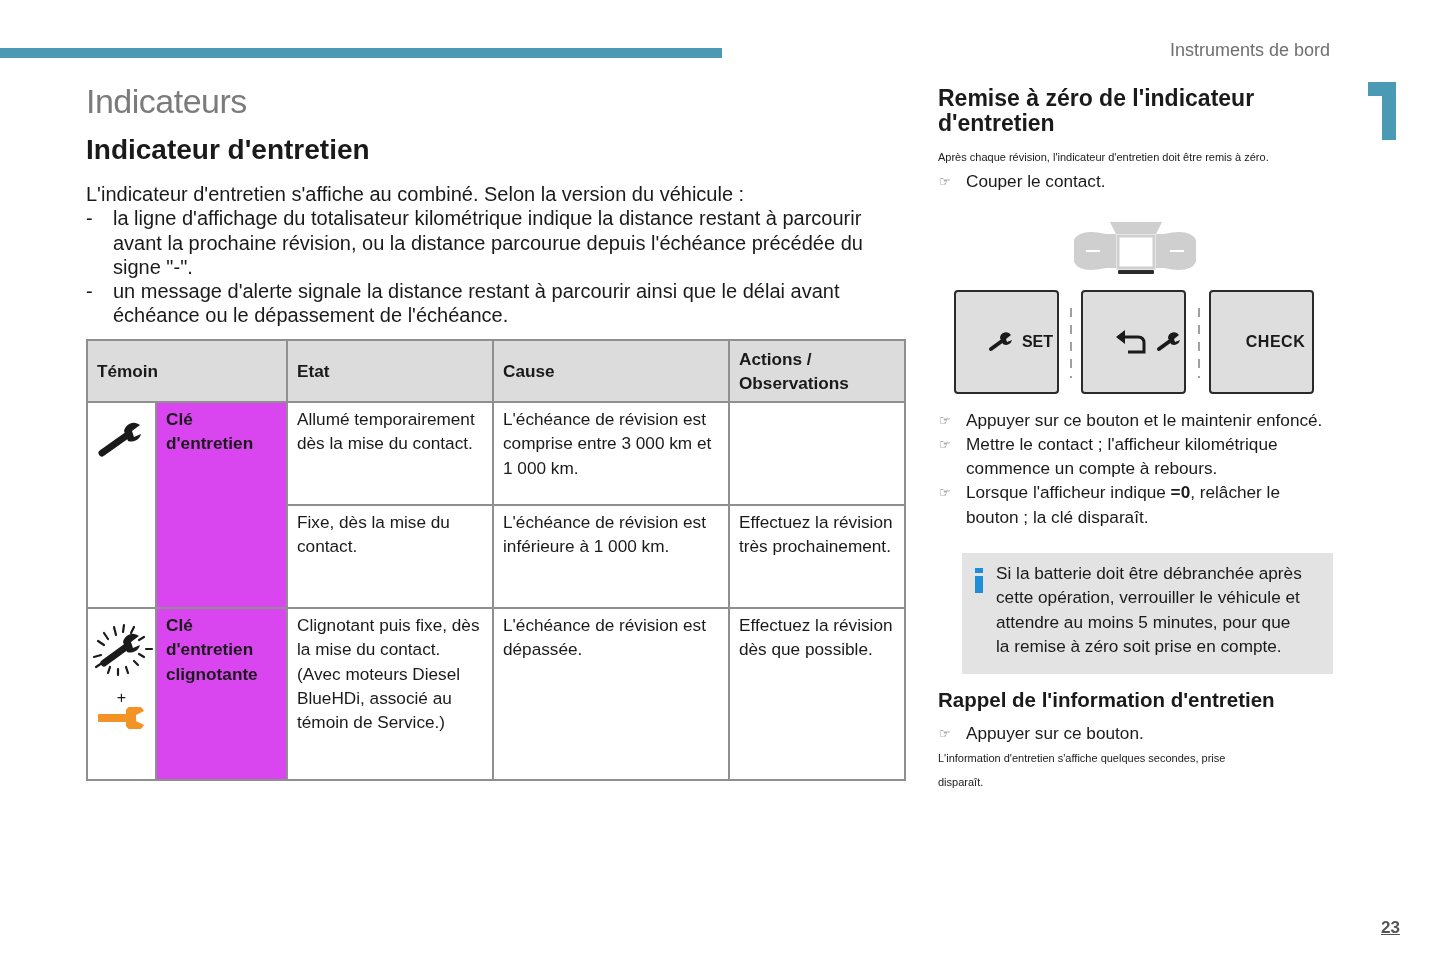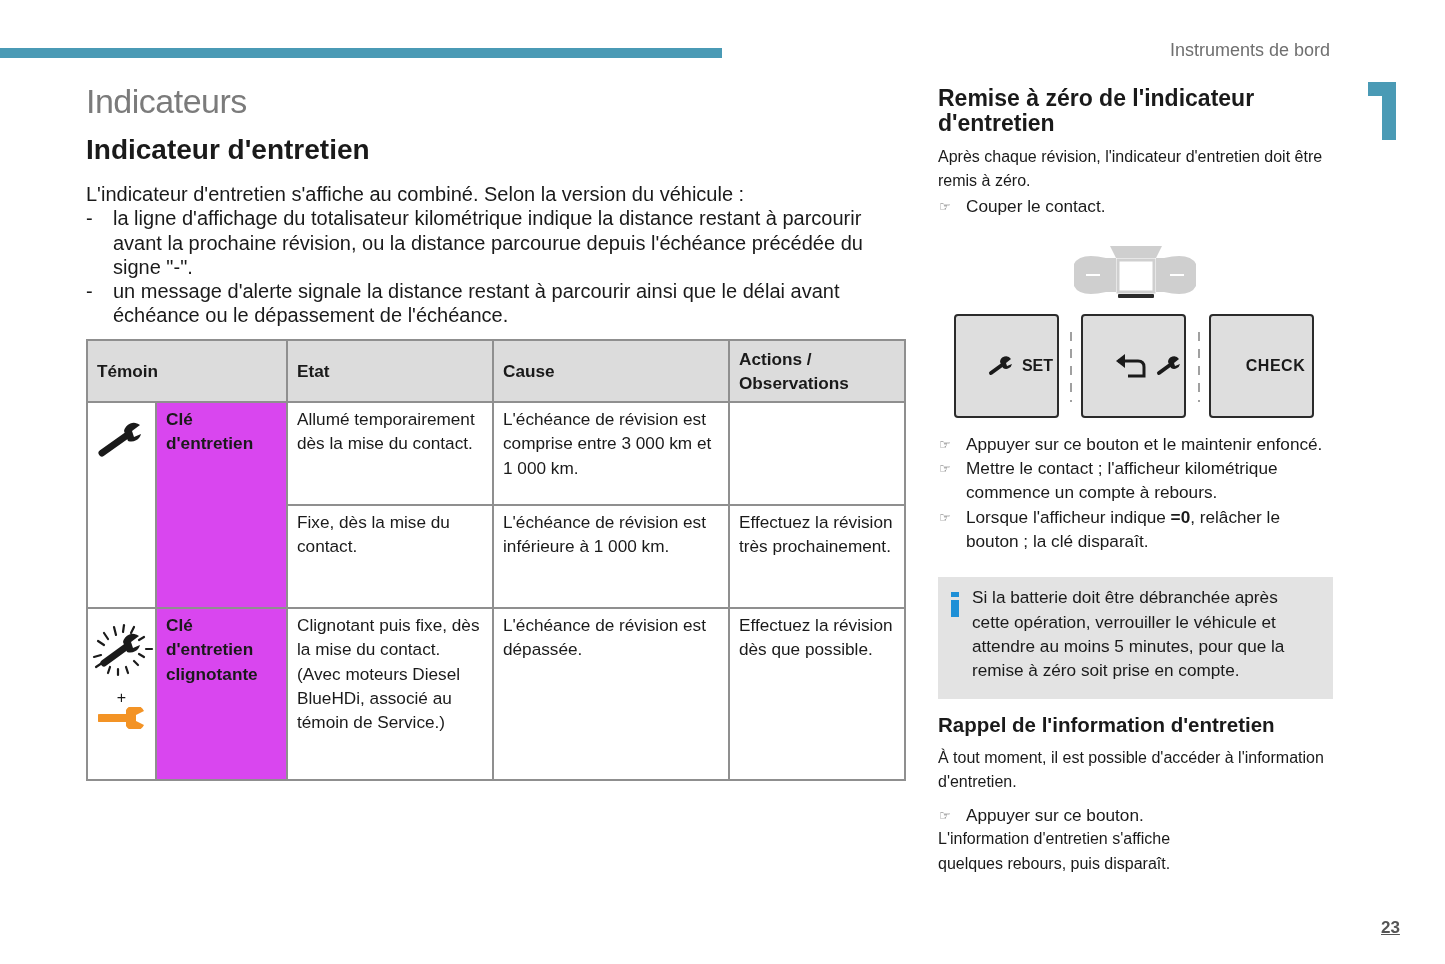--- a/index.html
+++ b/index.html
@@ -22,34 +22,34 @@
   table.status { position: absolute; left: 86px; top: 339px; width: 820px; border-collapse: collapse; font-size: 17.2px; line-height: 24.3px; }
   table.status td, table.status th { border: 2px solid #8f8f8f; vertical-align: top; text-align: left; padding: 4px 9px; }
   table.status th { background: #dcdcdc; font-weight: bold; vertical-align: middle; height: 62px; }
   table.status td.icon-cell { width: 69px; padding: 0; text-align: center; }
   table.status td.name-cell { width: 131px; background: #d946ef; font-weight: bold; }
   table.status .col-etat { width: 206px; }
   table.status .col-cause { width: 236px; }
 
   .right { position: absolute; left: 938px; top: 86px; width: 395px; }
   .r-h2 { font-size: 23px; font-weight: bold; line-height: 25px; color: #1a1a1a; }
-  .r-p { font-size: 16px; line-height: 24.3px; color: #1a1a1a; }
+  .r-p { font-size: 11px; line-height: 24.3px; color: #1a1a1a; }
   .step { position: relative; padding-left: 28px; font-size: 17.2px; line-height: 24.3px; }
   .step .hand { position: absolute; left: 1px; top: 1px; font-size: 13px; color: #6a6a6a; }
 
   .diagram { position: relative; width: 395px; height: 190px; margin-top: 20px; }
   .cluster { position: absolute; left: 132px; top: 6px; width: 130px; height: 60px; }
   .btn { position: absolute; top: 76px; width: 105px; height: 104px; background: #dedede; border: 2px solid #2b2b2b; border-radius: 4px; display: flex; align-items: center; justify-content: center; gap: 8px; padding-left: 28px; }
   .btn-set { left: 16px; }
   .btn-reset { left: 143px; }
   .btn-check { left: 271px; font-size: 16px; font-weight: bold; letter-spacing: 0.5px; }
   .btn-set .lbl { font-size: 16px; font-weight: bold; }
   .dash { position: absolute; top: 94px; width: 2px; height: 70px; background: repeating-linear-gradient(to bottom, #a0a0a0 0 9px, transparent 9px 17px); }
 
-  .info-box { background: #e3e3e3; padding: 8px 26px 16px 34px; position: relative; margin-top: 24px; font-size: 17.2px; line-height: 24.3px; }
+  .info-box { background: #e3e3e3; padding: 8px 26px 16px 34px; position: relative; margin-top: 24px; font-size: 17.2px; line-height: 24.3px; margin-left: 24px; }
   .info-icon { position: absolute; left: 13px; top: 15px; width: 8px; height: 25px; }
 </style>
 </head>
 <body>
 
 <div class="top-bar"></div>
 <div class="running-head">Instruments de bord</div>
 <svg class="chapter-num" viewBox="0 0 28 58">
   <path d="M0 0 H28 V58 H14 V14 H0 Z" fill="#4a9ab5"></path>
 </svg>
@@ -184,21 +184,20 @@
 
   <div class="info-box">
     <svg class="info-icon" viewBox="0 0 8 25">
       <rect x="0" y="0" width="8" height="5" fill="#1e8fd6"></rect>
       <rect x="0" y="8" width="8" height="17" fill="#1e8fd6"></rect>
     </svg>
     <span>Si la batterie doit être débranchée après cette opération, verrouiller le véhicule et attendre au moins 5 minutes, pour que la remise à zéro soit prise en compte.</span>
   </div>
 
   <h3 class="r-h2" style="font-size:20.5px; margin-top:13px;">Rappel de l'information d'entretien</h3>
-  <p class="r-p" style="margin-top:9px;">À tout moment, il est possible d'accéder à l'information d'entretien.</p>
   <div class="step" style="margin-top:9px;">
     <span class="hand">☞</span>
     <span>Appuyer sur ce bouton.</span>
   </div>
-  <p class="r-p" style="width:300px;">L'information d'entretien s'affiche quelques rebours, puis disparaît.</p>
+  <p class="r-p" style="width:300px;">L'information d'entretien s'affiche quelques secondes, prise disparaît.</p>
 </div>
 
 <div class="page-num">23</div>
 
 </body></html>

